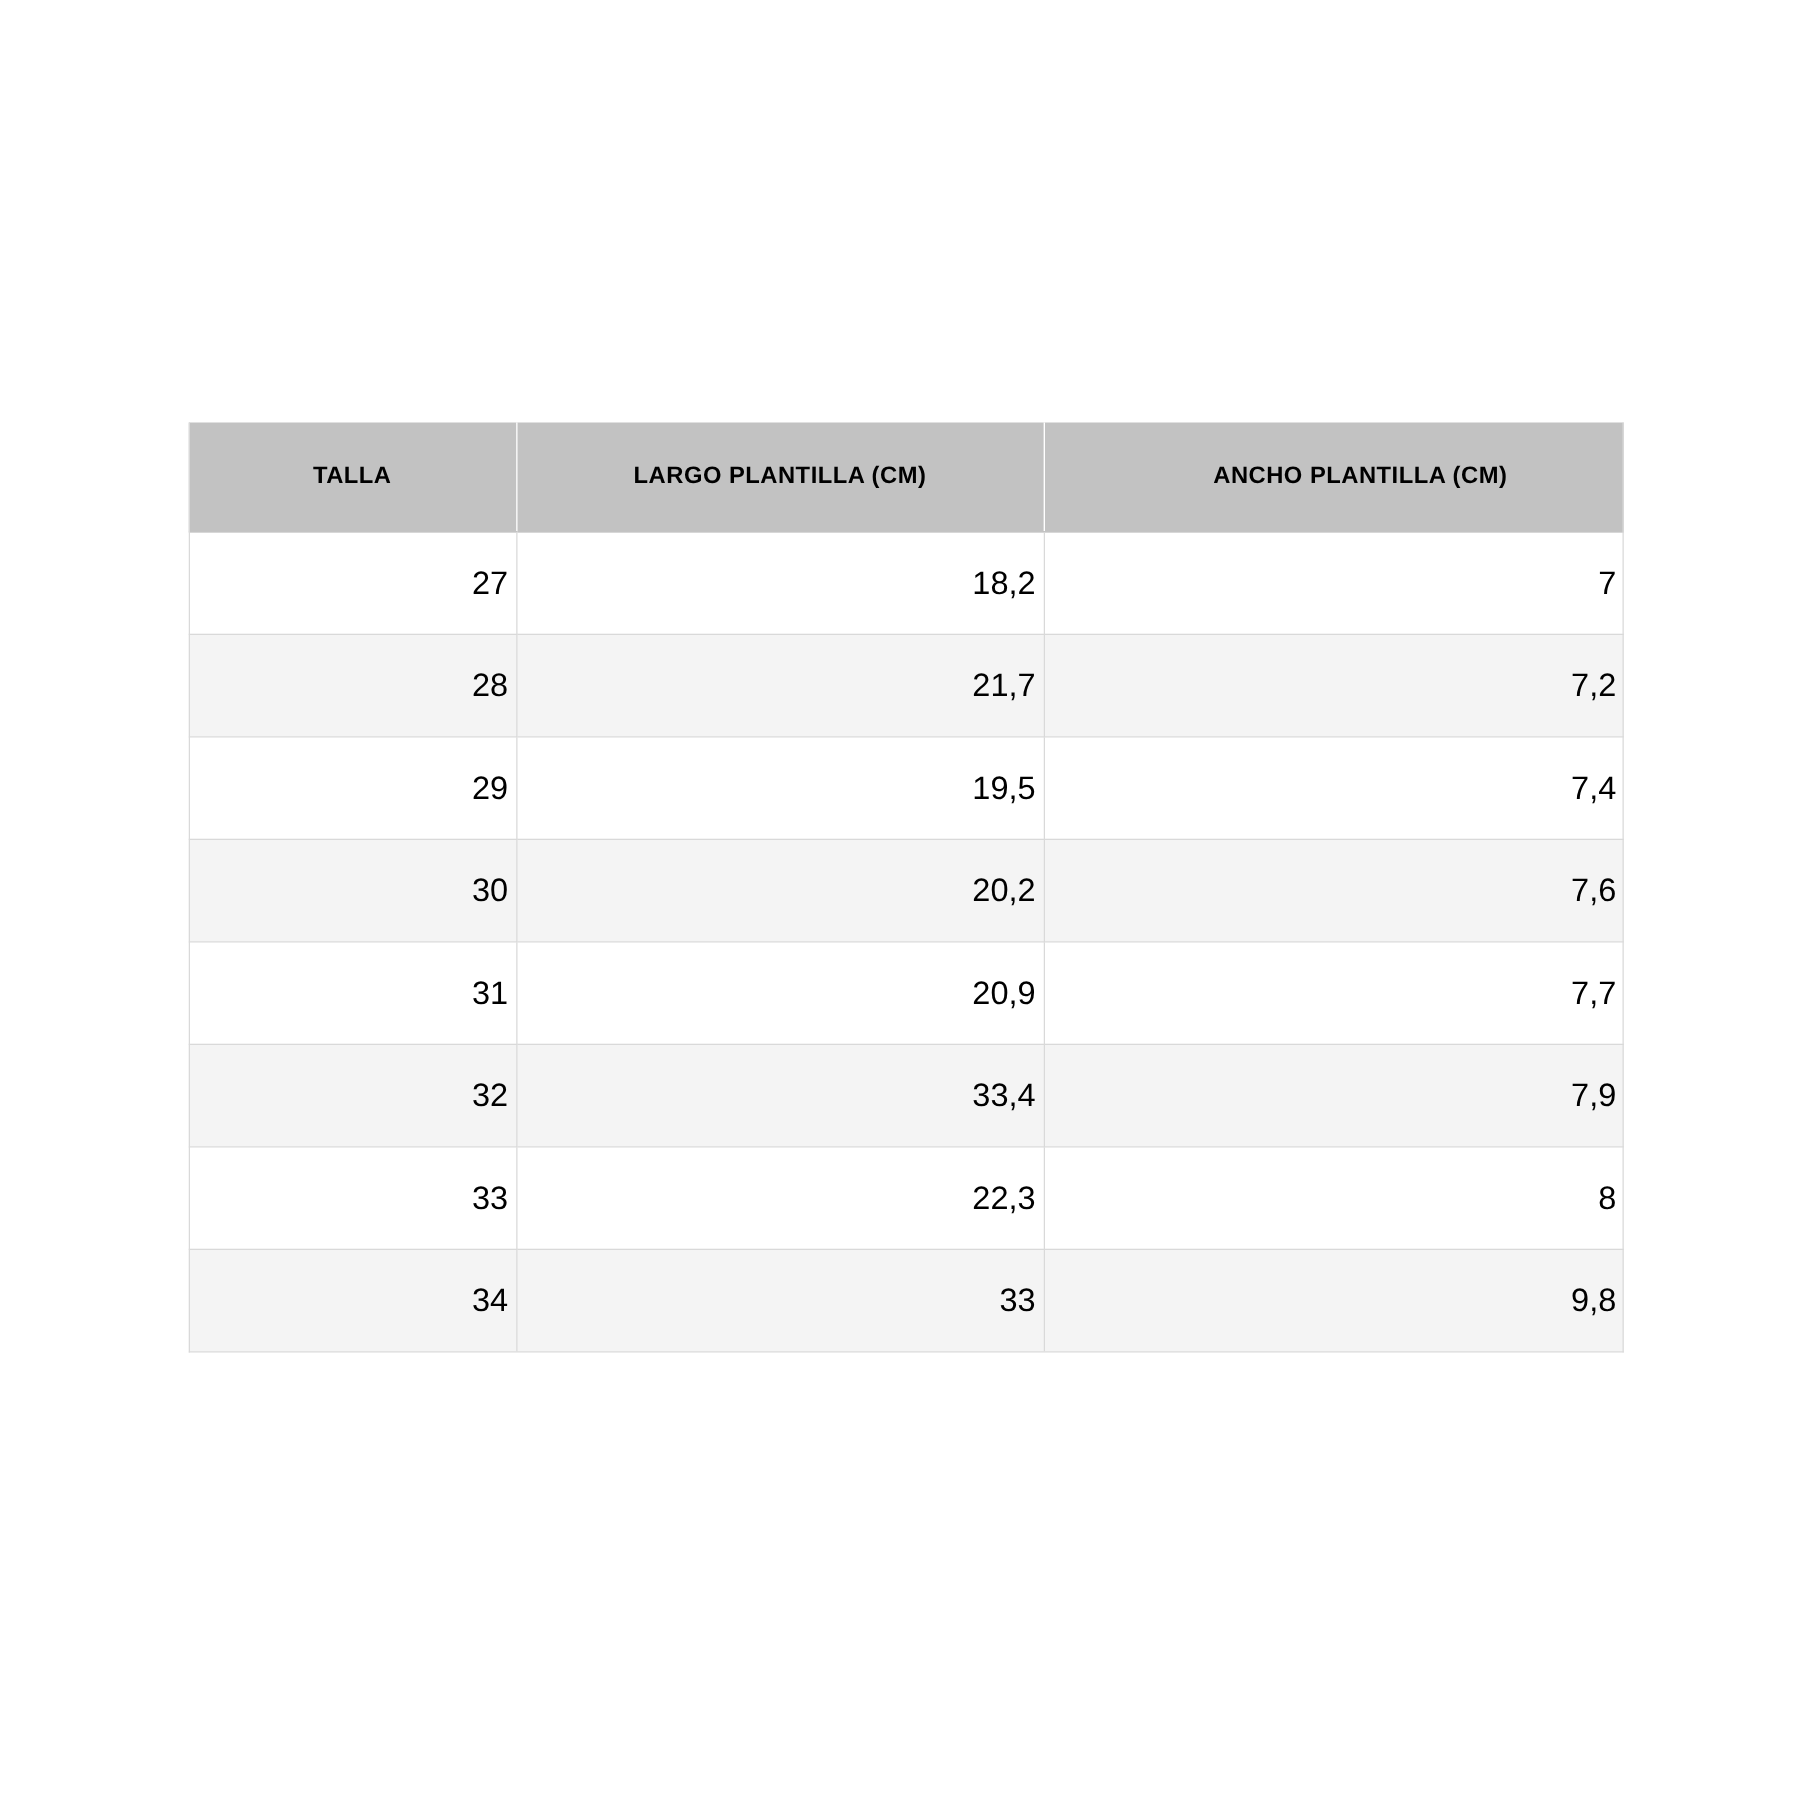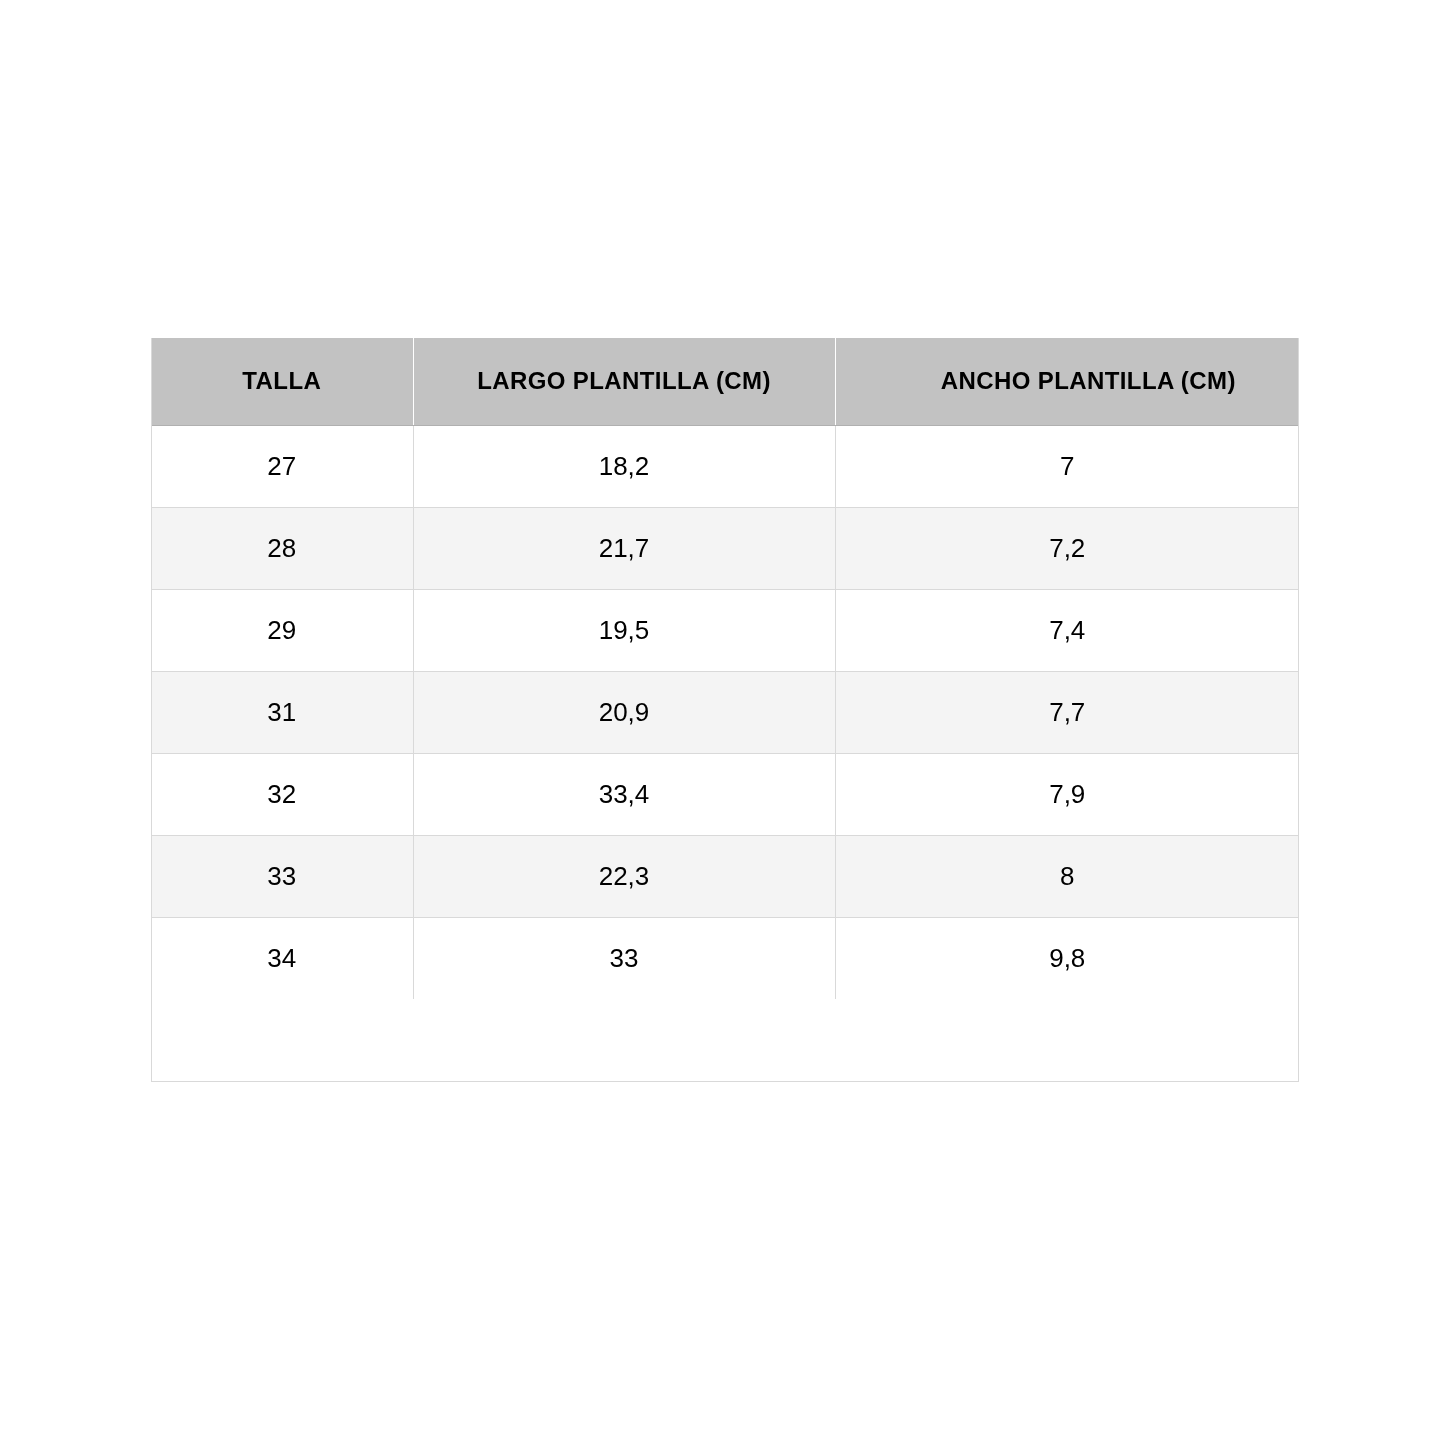--- a/index.html
+++ b/index.html
@@ -35,38 +35,38 @@
     width: 1148px;
     background: #ffffff;
   }
   table.size-table col.c1 { width: 262px; }
   table.size-table col.c2 { width: 422px; }
   table.size-table col.c3 { width: 464px; }
 
   table.size-table thead th {
     background: #c2c2c2;
     color: #000000;
-    font-size: 24px;
+    font-size: 19px;
     font-weight: bold;
     letter-spacing: 0.4px;
     text-align: center;
     height: 87px;
     padding: 0 6px;
     border-right: 1px solid #ffffff;
     border-bottom: 1px solid #b0b0b0;
     box-sizing: border-box;
   }
   table.size-table thead th:last-child {
     border-right: none;
     padding-left: 48px;
   }
   table.size-table tbody td {
     font-size: 26px;
     font-weight: normal;
-    text-align: center;
+    text-align: right;
     height: 82px;
     padding: 0 6px;
     border-right: 1px solid #d9d9d9;
     border-bottom: 1px solid #d9d9d9;
     box-sizing: border-box;
     color: #000000;
   }
   table.size-table tbody td:last-child {
     border-right: none;
   }
@@ -120,20 +120,25 @@
           <td>28</td>
           <td>21,7</td>
           <td>7,2</td>
         </tr>
         <tr>
           <td>29</td>
           <td>19,5</td>
           <td>7,4</td>
         </tr>
         <tr>
+          <td>30</td>
+          <td>20,2</td>
+          <td>7,6</td>
+        </tr>
+        <tr>
           <td>31</td>
           <td>20,9</td>
           <td>7,7</td>
         </tr>
         <tr>
           <td>32</td>
           <td>33,4</td>
           <td>7,9</td>
         </tr>
         <tr>

